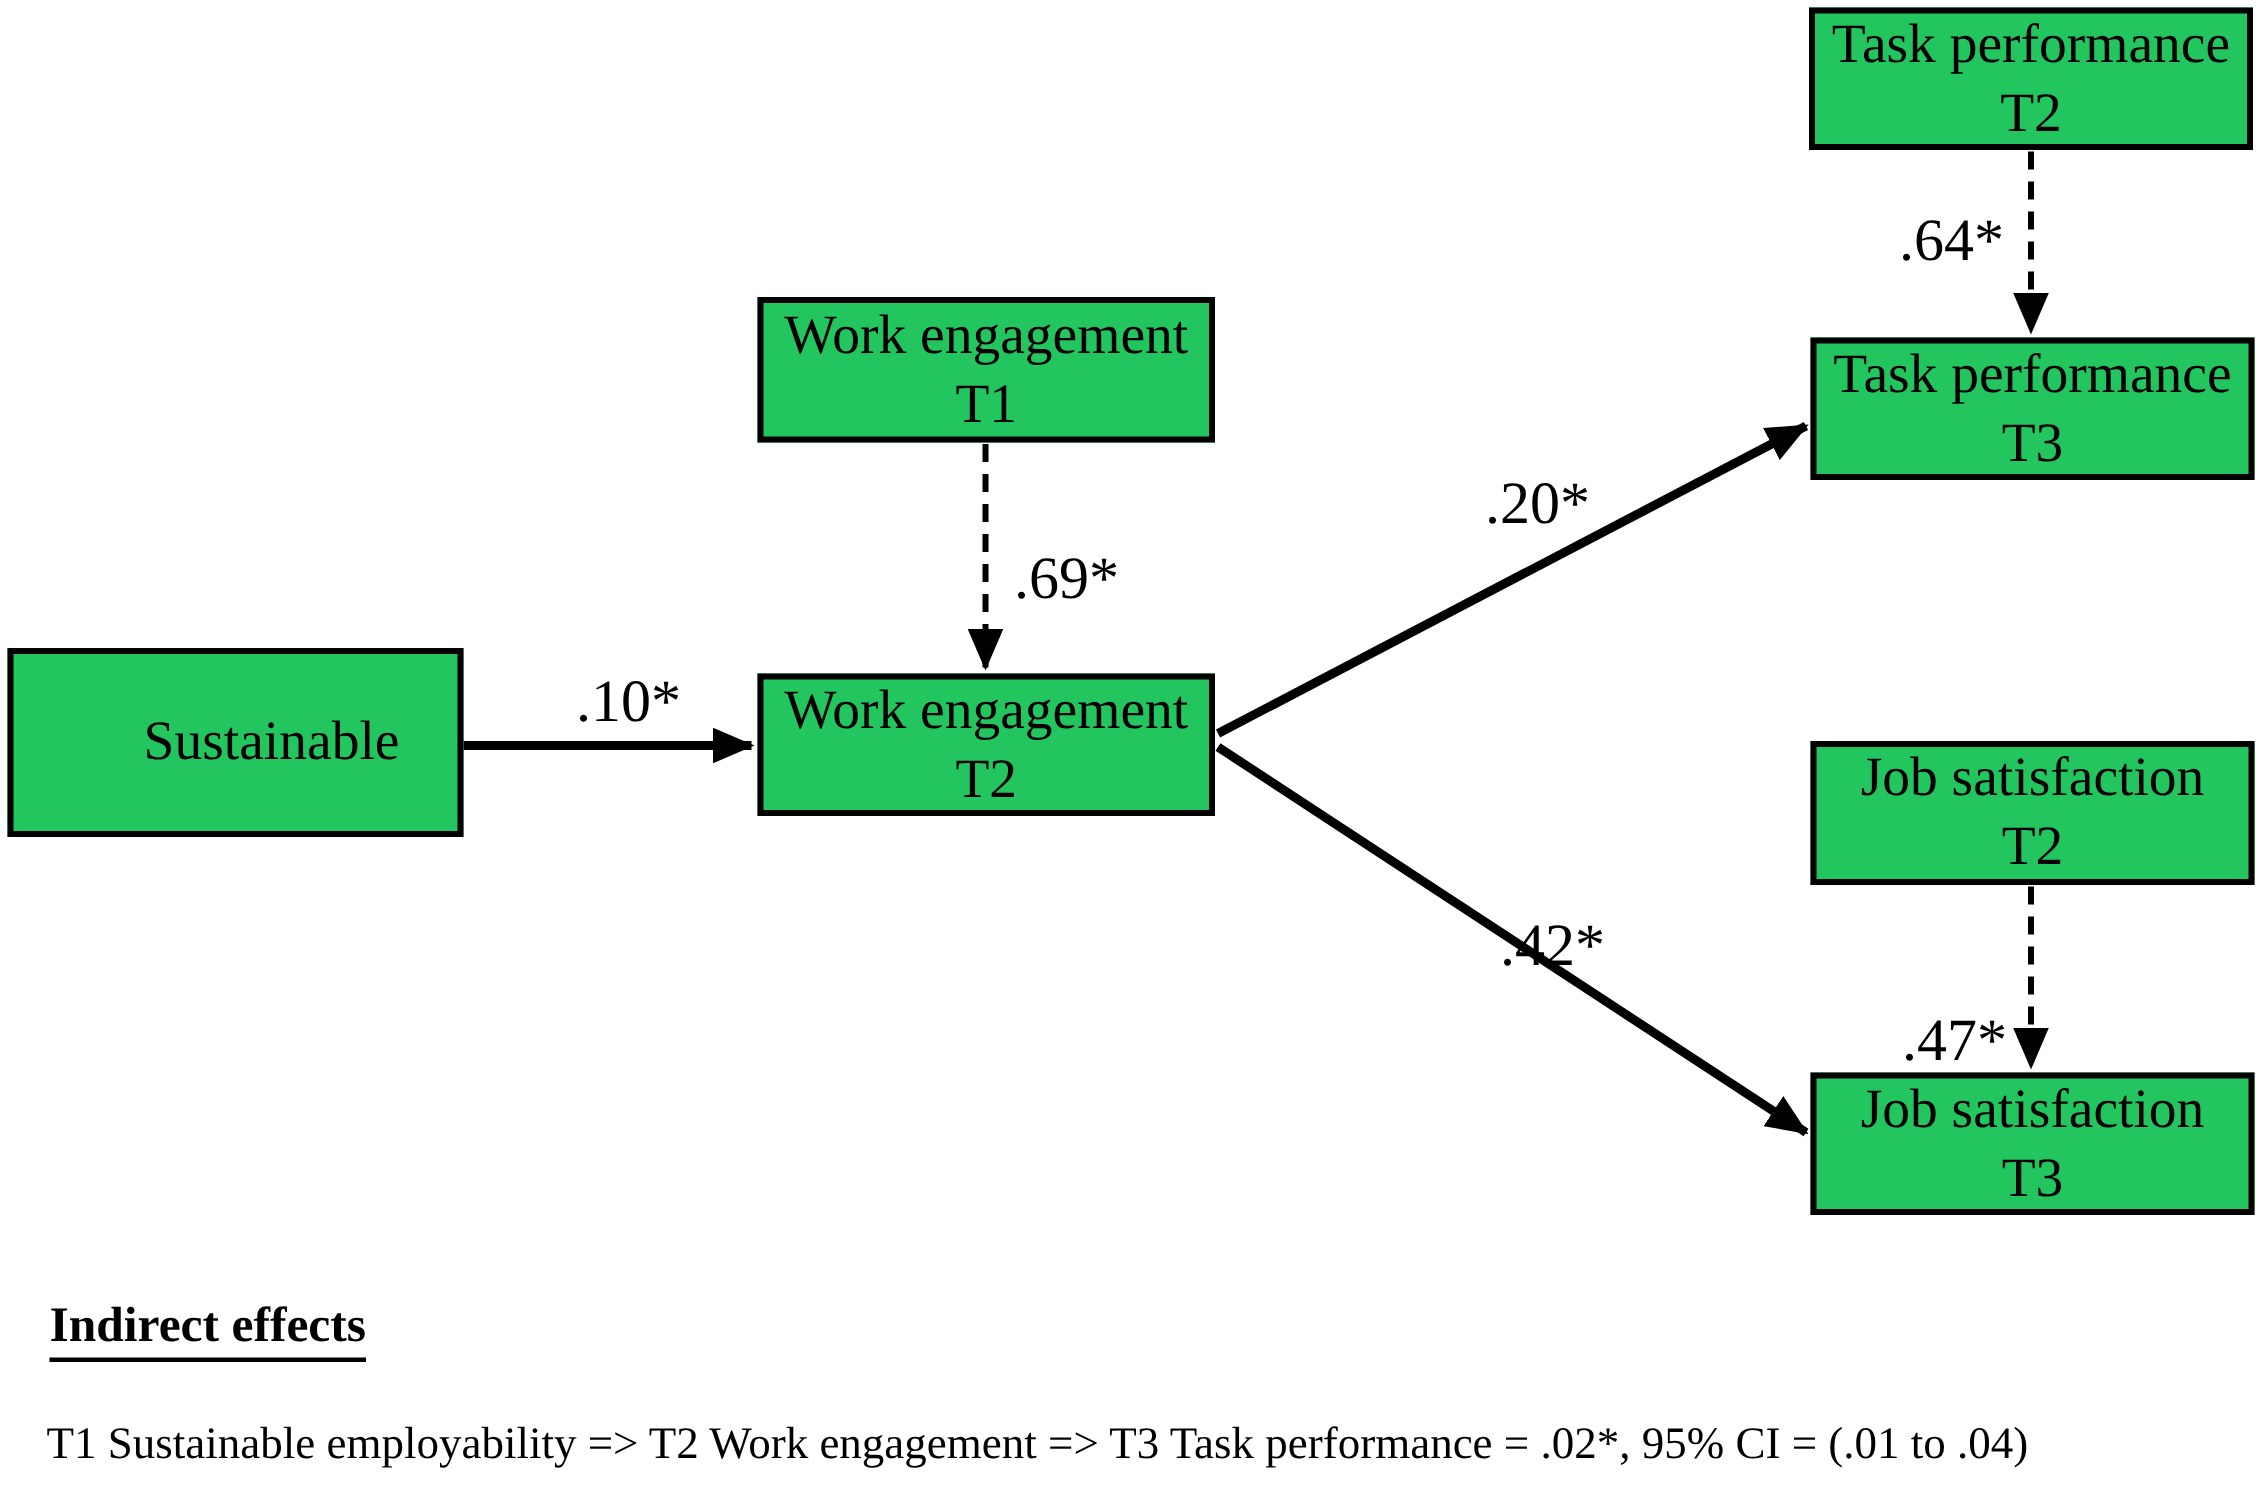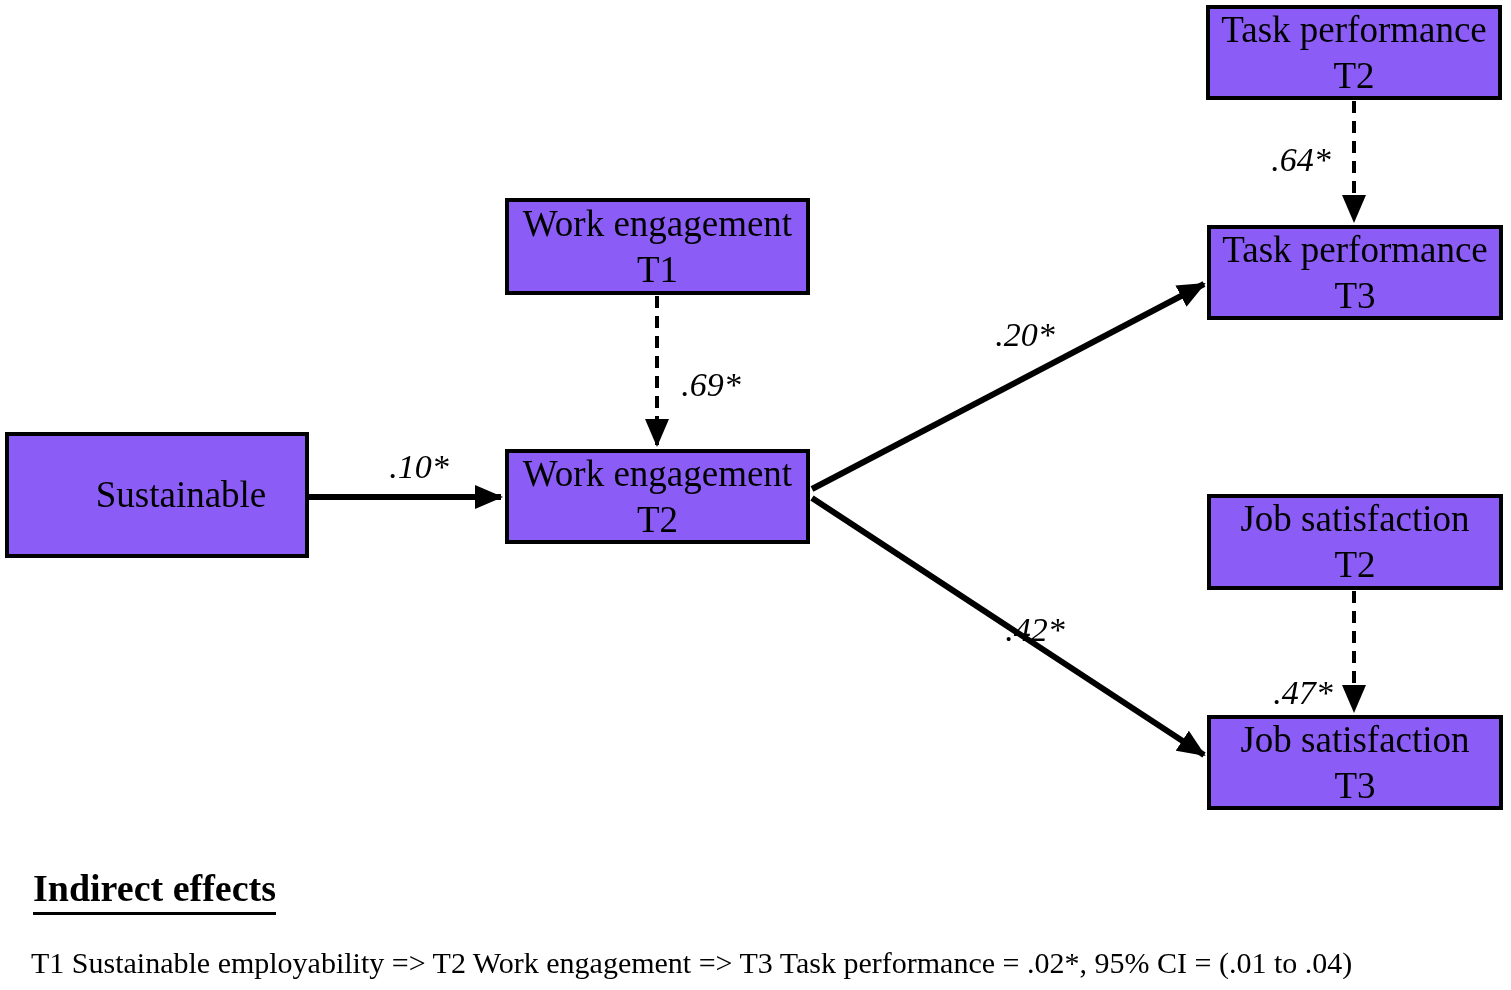--- a/index.html
+++ b/index.html
@@ -20,55 +20,54 @@
     position: absolute;
     left: 0;
     top: 0;
     width: 1511px;
     height: 990px;
   }
   .node {
     position: absolute;
     box-sizing: border-box;
     border: 4px solid #000000;
-    background: #8b5cf6;
+    background: #22c55e;
     display: flex;
     flex-direction: column;
     align-items: center;
     justify-content: center;
     text-align: center;
     font-size: 37px;
     line-height: 46px;
     white-space: nowrap;
   }
   .node-se  { left: 5px;    top: 432px; width: 304px; height: 126px; padding-left: 48px; }
   .node-we1 { left: 505px;  top: 198px; width: 305px; height: 97px;  }
   .node-we2 { left: 505px;  top: 449px; width: 305px; height: 95px;  }
   .node-tp2 { left: 1206px; top: 5px;   width: 296px; height: 95px;  }
   .node-tp3 { left: 1207px; top: 225px; width: 296px; height: 95px;  }
   .node-js2 { left: 1207px; top: 494px; width: 296px; height: 96px;  }
   .node-js3 { left: 1207px; top: 715px; width: 296px; height: 95px;  }
   .coef {
     position: absolute;
     transform: translate(-50%, -50%);
-    font-size: 34px;
+    font-size: 40px;
     white-space: nowrap;
-    font-style: italic;
   }
   .coef-se-we2  { left: 400px;  top: 467px; margin-left: 19px; }
   .coef-we1-we2 { left: 711px;  top: 385px; }
   .coef-tp2-tp3 { left: 1301px; top: 160px; }
   .coef-we2-tp3 { left: 1025px; top: 335px; }
   .coef-we2-js3 { left: 1035px; top: 598px; margin-top: 32px; }
   .coef-js2-js3 { left: 1303px; top: 693px; }
   .footer-heading {
     position: absolute;
     left: 33px;
     top: 866px;
-    font-size: 38px;
+    font-size: 33px;
     font-weight: bold;
   }
   .footer-heading .underline {
     display: inline-block;
     padding-bottom: 2px;
     border-bottom: 3px solid #000000;
   }
   .footer-line {
     position: absolute;
     left: 31px;

